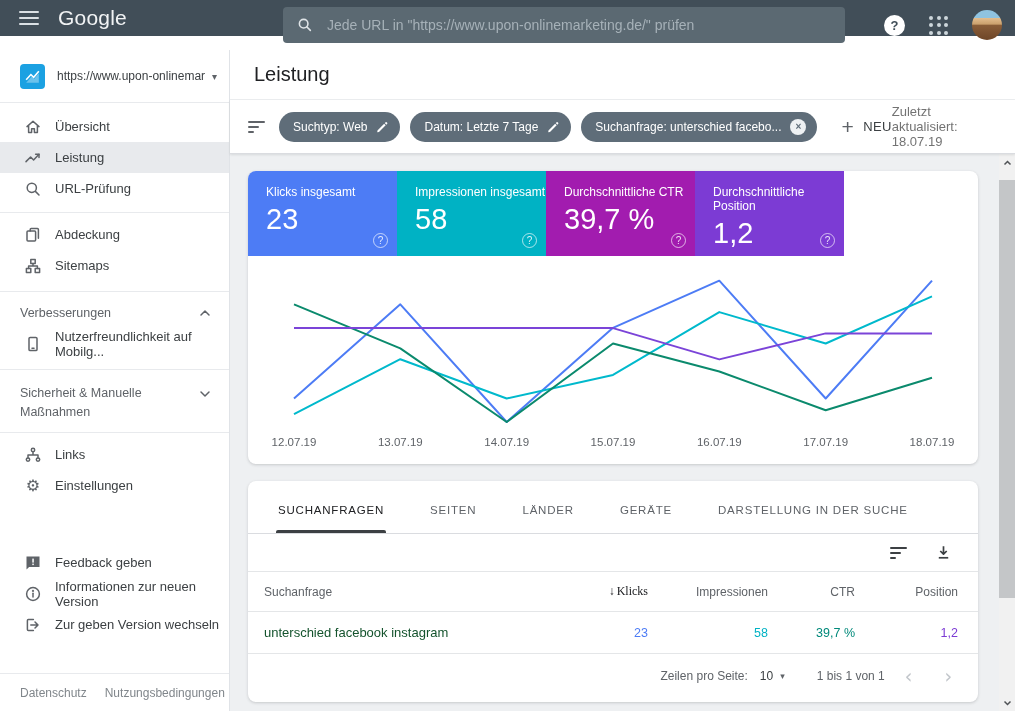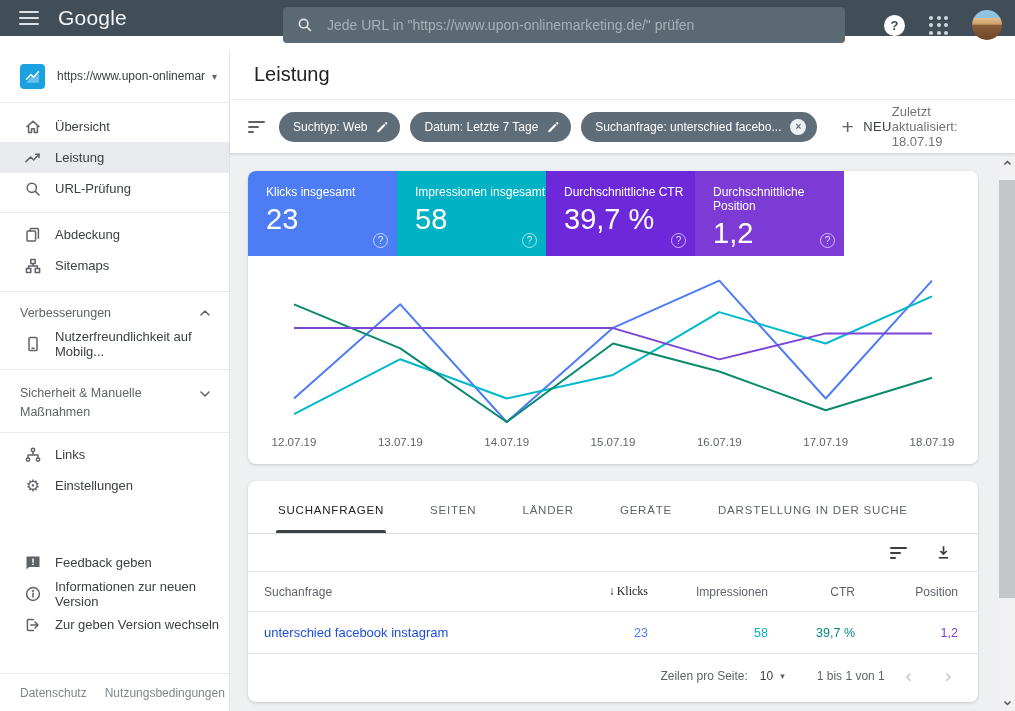--- a/index.html
+++ b/index.html
@@ -92,21 +92,21 @@
   .thead, .trow { display:flex; align-items:center; padding-right:20px; border-bottom:1px solid #e4e6e8; }
   .thead { height:40px; font-size:12px; color:#5f6368; }
   .trow { height:42px; font-size:13px; }
   .col-query { flex:1; padding-left:16px; }
   .col-klicks { width:70px; text-align:right; }
   .col-impr { width:120px; text-align:right; }
   .col-ctr { width:87px; text-align:right; }
   .col-pos { width:103px; text-align:right; }
   .sorted { color:#202124; font-weight:500;font-family:Liberation Serif, serif; }
   .sort-arrow { font-weight:400; margin-right:2px; }
-  .trow .col-query { color:#1d4ed8; }
+  .trow .col-query { color:#14532d; }
   .trow [class^="col-"]:not(.col-query) { font-size:12.5px; }
 
   .pagination { height:44px; display:flex; align-items:center; justify-content:flex-end; font-size:12px; color:#5f6368; padding-right:14px; }
   .rpp-select { display:flex; align-items:center; gap:7px; margin-left:12px; color:#3c4043; cursor:pointer; }
   .rpp-caret { font-size:9px; color:#5f6368; }
   .pg-range { margin-left:32px; }
   .pg-chev { font-size:19px; color:#c2c6cb; padding:0 12px; margin-left:8px; cursor:pointer; font-family:"DejaVu Sans", sans-serif; }
 
   
   .scrollbar { position:absolute; top:0; right:0; bottom:0; width:16px; background:#f1f1f1; }
@@ -320,21 +320,21 @@
         <div class="metric" style="background-color: rgb(77, 124, 245);">
           <div class="mlabel">Klicks insgesamt</div>
           <div class="mvalue">23</div>
           <div class="mhelp">?</div>
         </div>
         <div class="metric" style="background-color: rgb(0, 178, 196);">
           <div class="mlabel">Impressionen insgesamt</div>
           <div class="mvalue">58</div>
           <div class="mhelp">?</div>
         </div>
-        <div class="metric" style="background-color: #6d28d9;">
+        <div class="metric" style="background-color: #a21caf;">
           <div class="mlabel">Durchschnittliche CTR</div>
           <div class="mvalue">39,7 %</div>
           <div class="mhelp">?</div>
         </div>
         <div class="metric" style="background-color: rgb(124, 59, 212);">
           <div class="mlabel">Durchschnittliche Position</div>
           <div class="mvalue">1,2</div>
           <div class="mhelp">?</div>
         </div>
       </div>

